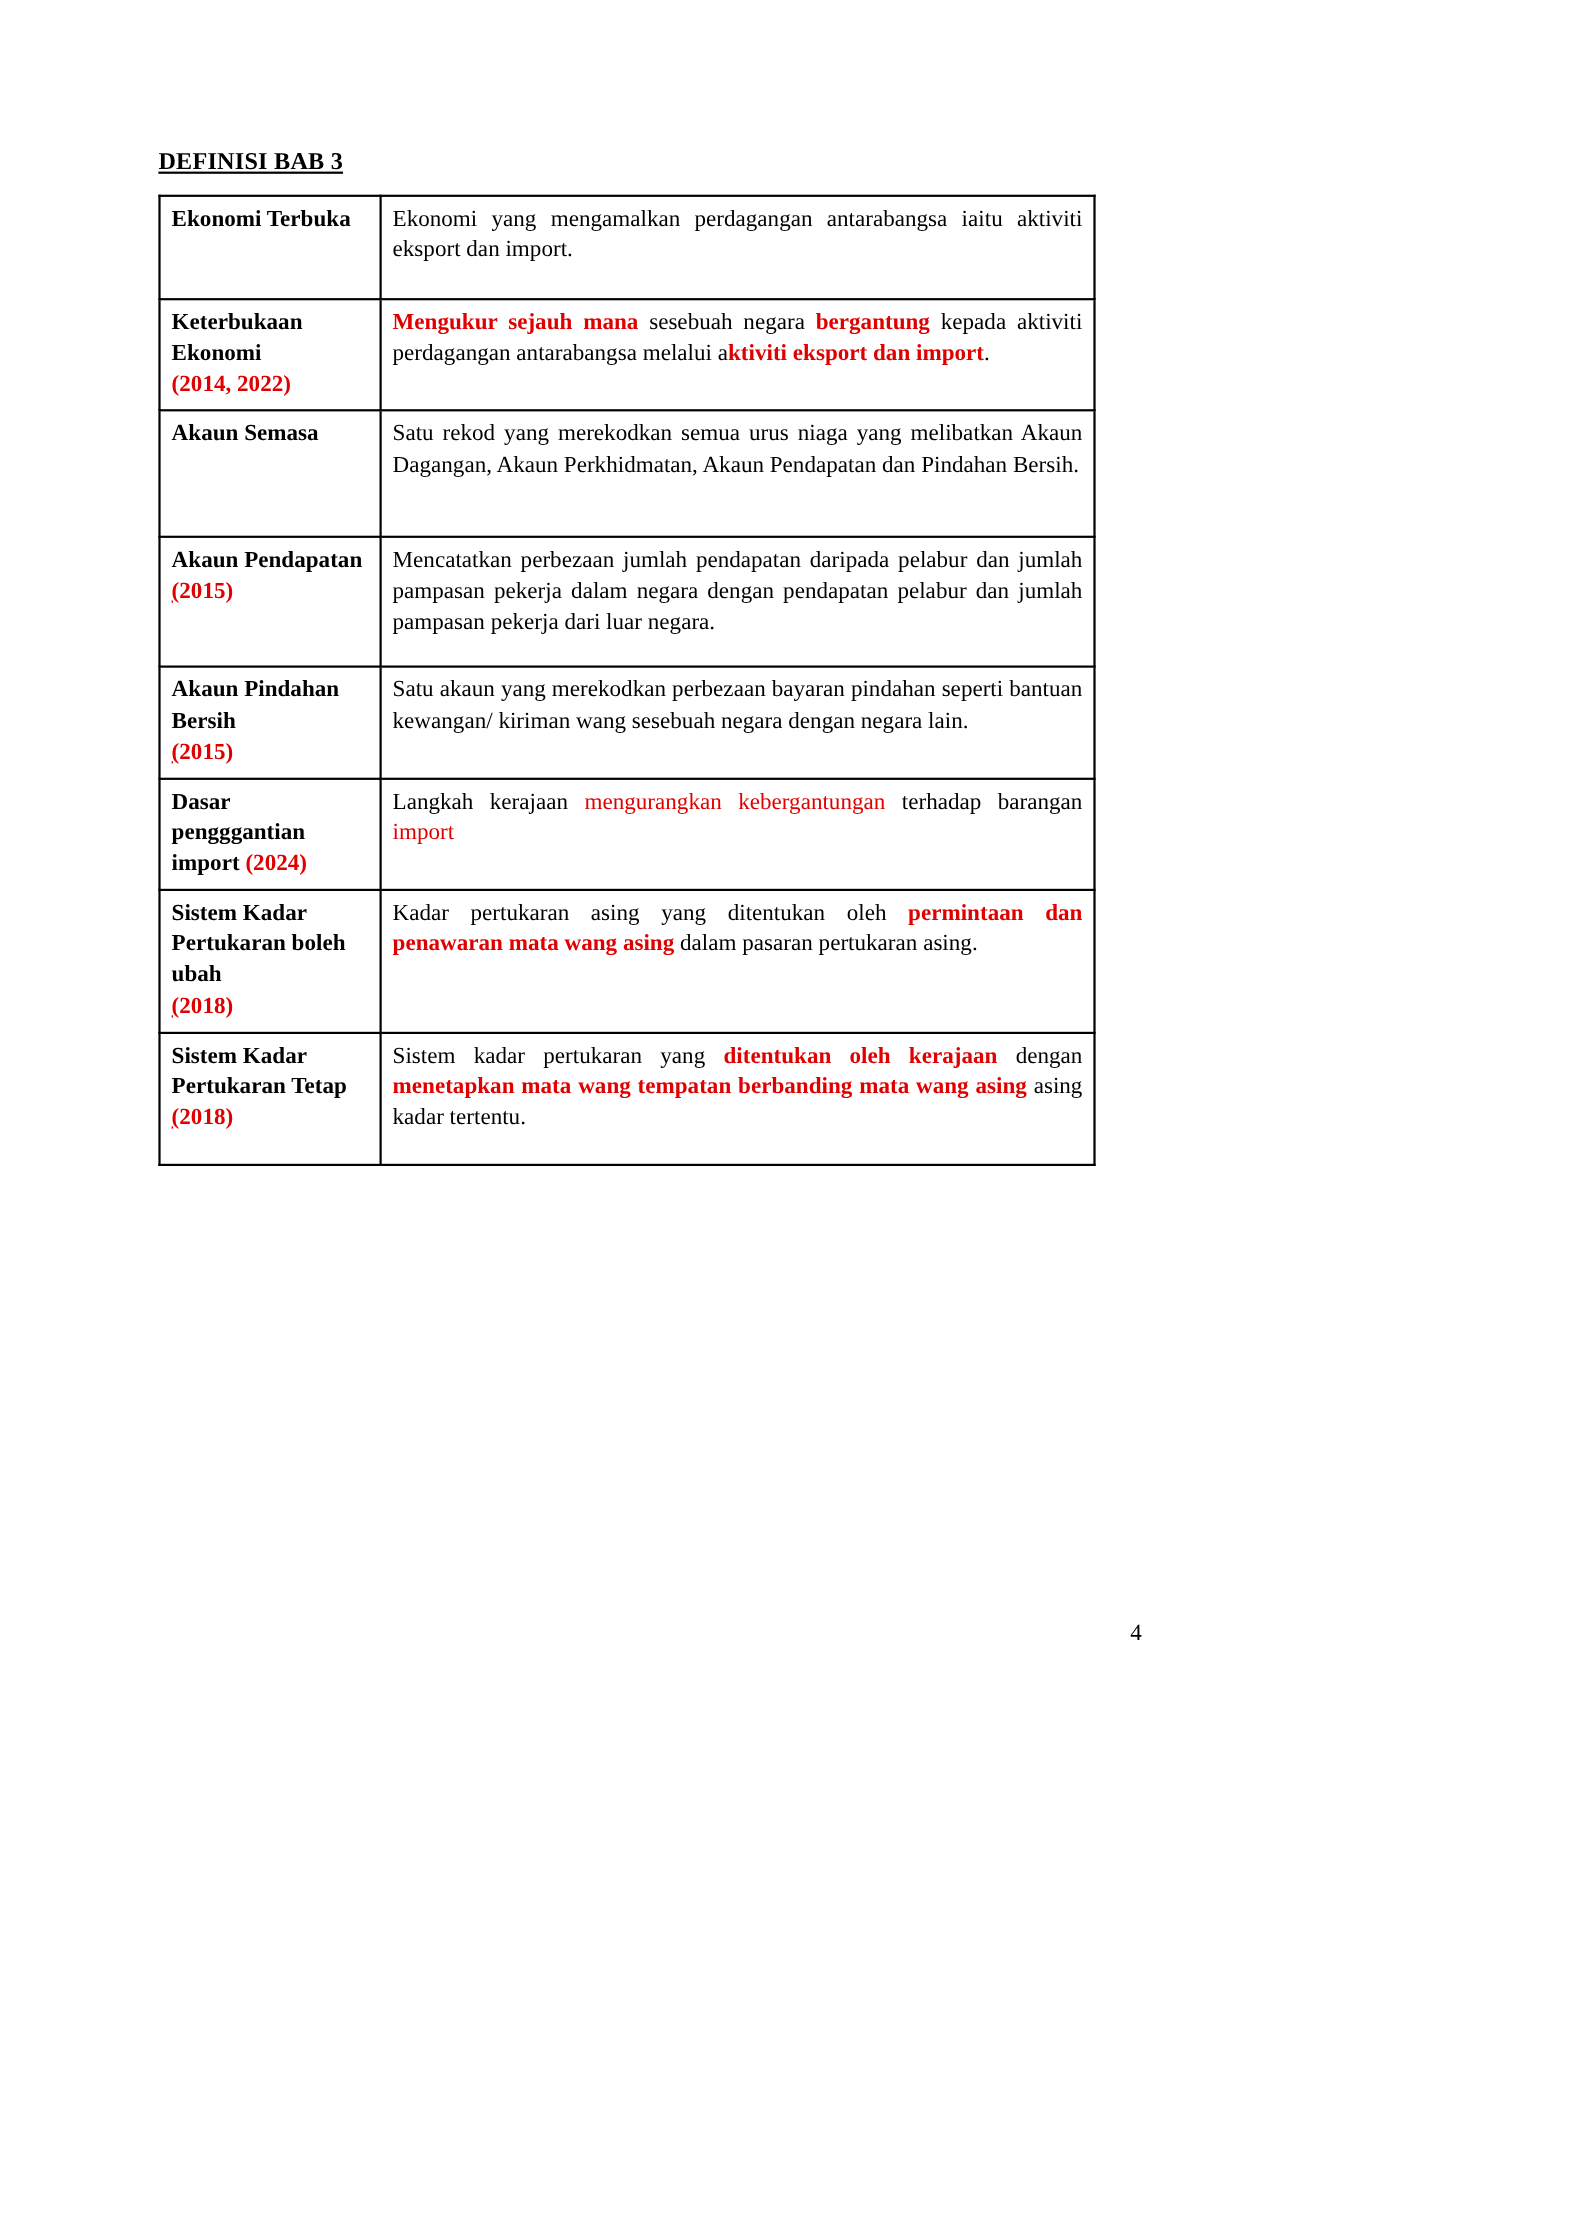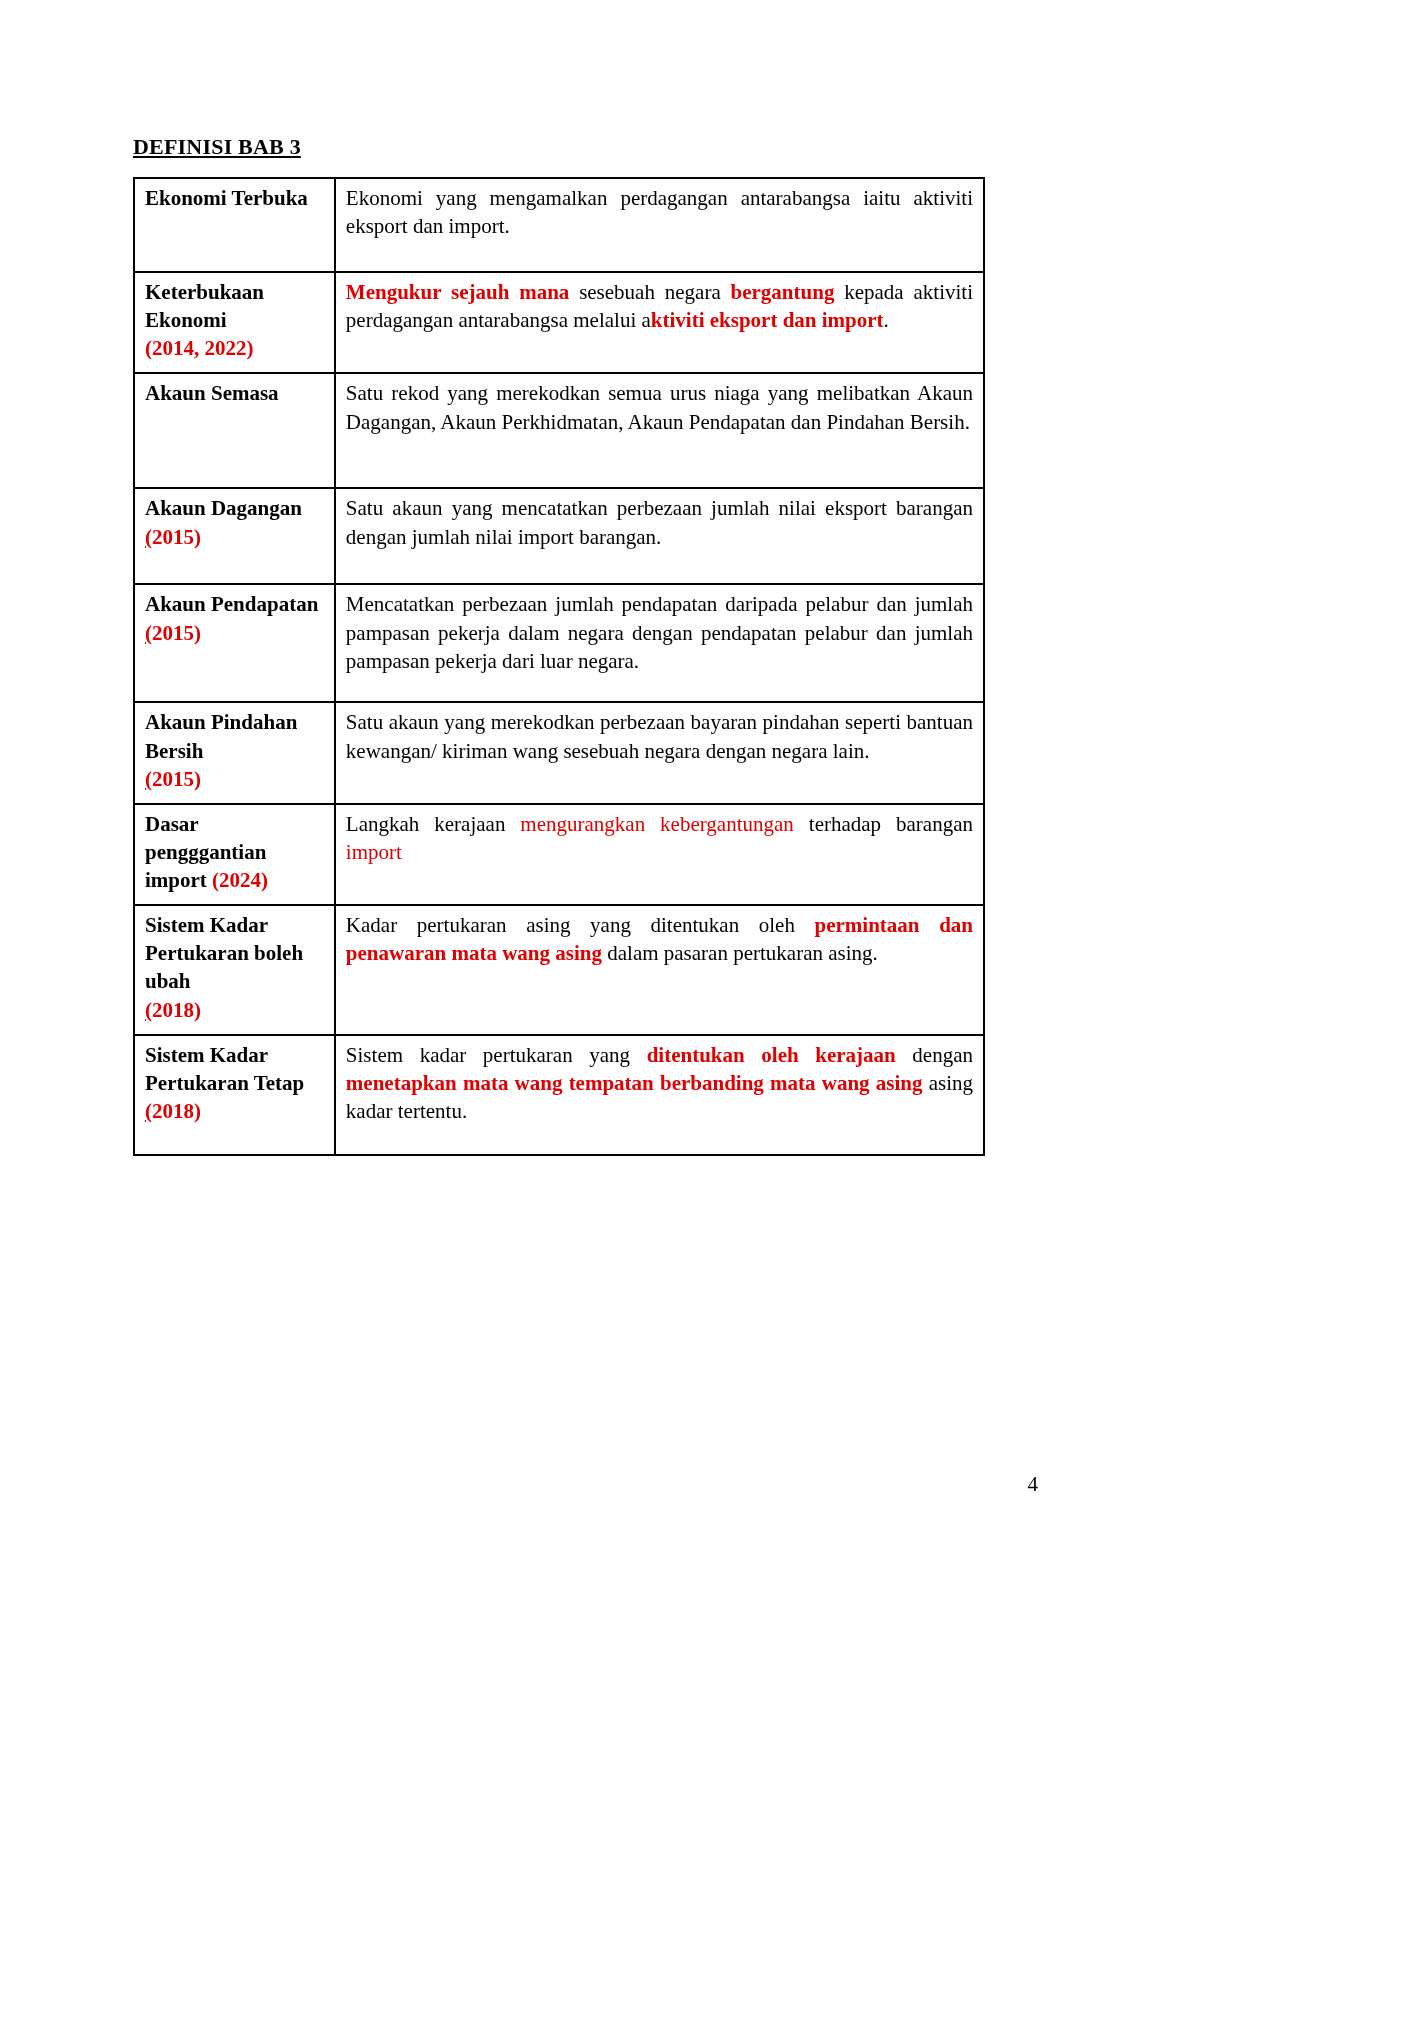--- a/index.html
+++ b/index.html
@@ -7,21 +7,21 @@
   body {
     width: 1428px;
     height: 2028px;
     position: relative;
     font-family: "Liberation Serif", "DejaVu Serif", serif;
     color: #000;
     overflow: hidden;
   }
   .content {
     position: absolute;
-    left: 133px;
+    left: 144px;
     top: 134px;
     width: 900px;
   }
   .doc-title {
     font-size: 22px;
     font-weight: bold;
     text-decoration: underline;
     letter-spacing: 0.2px;
     margin-bottom: 17px;
   }
@@ -71,25 +71,20 @@
         </tr>
         <tr style="height: 95px;">
           <td class="term"><span>Keterbukaan Ekonomi
 </span><span class="red">(2014, 2022)</span></td>
           <td class="def"><span class="red b">Mengukur sejauh mana</span><span> sesebuah negara </span><span class="red b">bergantung</span><span> kepada aktiviti perdagangan antarabangsa melalui a</span><span class="red b">ktiviti eksport dan import</span><span>.</span></td>
         </tr>
         <tr style="height: 115px;">
           <td class="term"><span>Akaun Semasa</span></td>
           <td class="def"><span>Satu rekod yang merekodkan semua urus niaga yang melibatkan Akaun Dagangan, Akaun Perkhidmatan, Akaun Pendapatan dan Pindahan Bersih.</span></td>
         </tr>
-        <tr style="height: 96px;">
-          <td class="term"><span>Akaun Dagangan
-</span><span class="red u">(</span><span class="red">2015)</span></td>
-          <td class="def"><span>Satu akaun yang mencatatkan perbezaan jumlah nilai eksport barangan dengan jumlah nilai import barangan.</span></td>
-        </tr>
         <tr style="height: 118px;">
           <td class="term"><span>Akaun Pendapatan
 </span><span class="red u">(</span><span class="red">2015)</span></td>
           <td class="def"><span>Mencatatkan perbezaan jumlah pendapatan daripada pelabur dan jumlah pampasan pekerja dalam negara dengan  pendapatan pelabur dan jumlah pampasan pekerja dari luar negara.</span></td>
         </tr>
         <tr style="height: 95px;">
           <td class="term"><span>Akaun Pindahan Bersih
 </span><span class="red u">(</span><span class="red">2015)</span></td>
           <td class="def"><span>Satu akaun yang merekodkan perbezaan bayaran pindahan seperti bantuan kewangan/ kiriman wang sesebuah negara dengan negara lain.</span></td>
         </tr>

